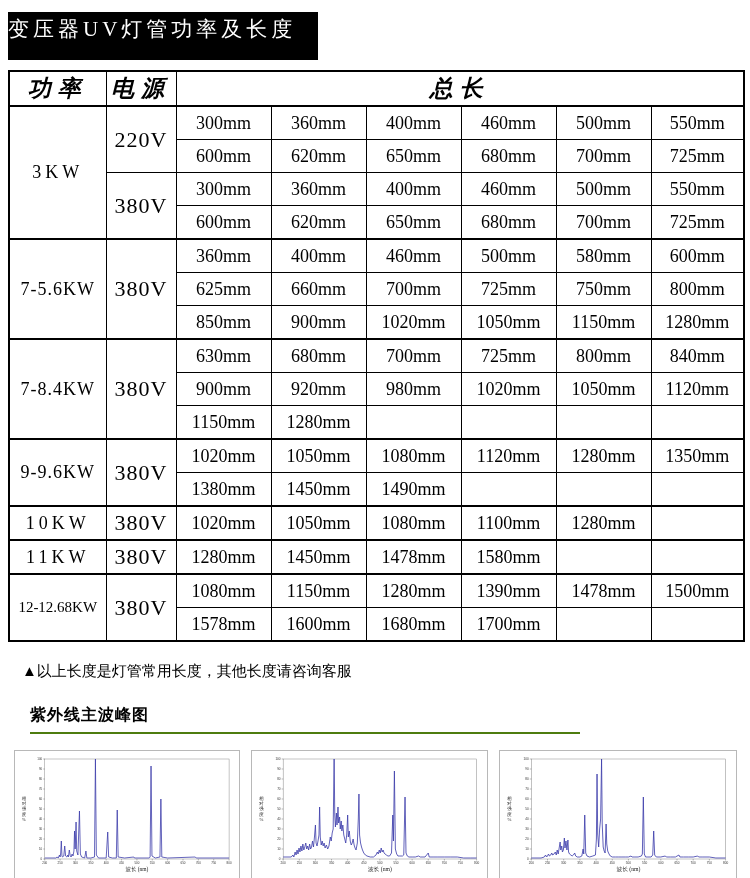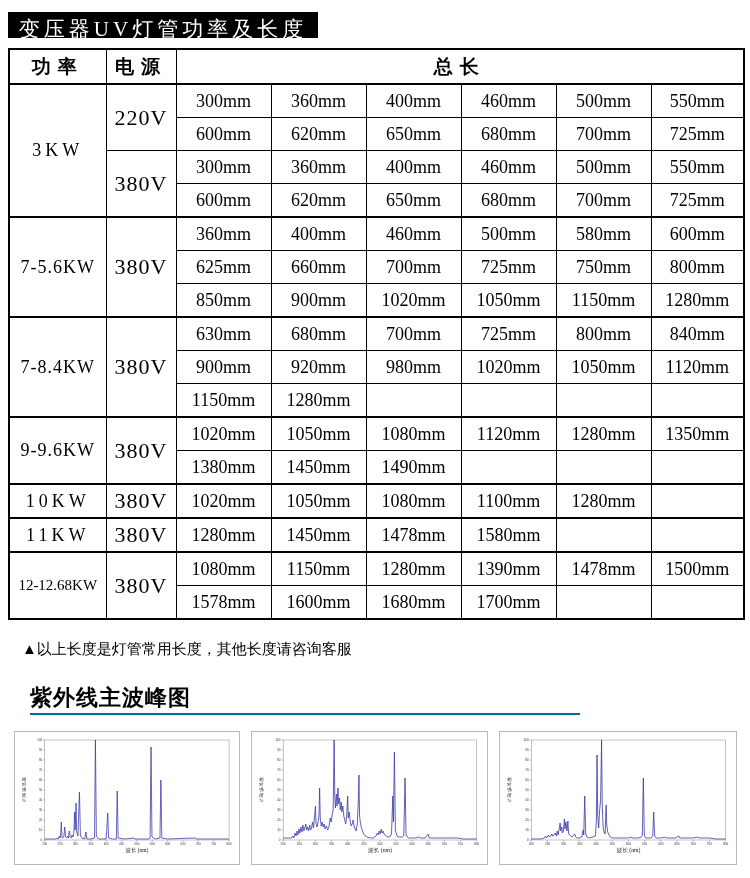--- a/index.html
+++ b/index.html
@@ -2,47 +2,47 @@
 <html><head>
 <meta charset="utf-8">
 <style>
   html,body{margin:0;padding:0;background:#ffffff;}
   body{
     width:750px;height:878px;position:relative;overflow:hidden;
     font-family:"Liberation Serif","DejaVu Serif",serif;color:#000;
   }
   
   .title-bar{
-    margin:12px 0 0 8px;width:310px;height:26px;background:#000;color:#fff;
-    font-size:21px;letter-spacing:4px;line-height:35px;text-align:center;
+    margin:12px 0 0 8px;width:310px;height:48px;background:#000;color:#fff;
+    font-size:21px;letter-spacing:4px;line-height:35px;text-align:left;
   }
   
   table.spec{
     margin:10px 0 0 8px;width:735px;border-collapse:collapse;table-layout:fixed;
     border:2px solid #000;font-size:18px;
   }
   table.spec th,table.spec td{
     border:1px solid #000;text-align:center;vertical-align:middle;
     padding:0;height:32px;overflow:hidden;white-space:nowrap;
   }
-  table.spec thead th{height:33px;font-weight:bold;font-size:19px;letter-spacing:7px;}
+  table.spec thead th{height:33px;font-weight:bold;font-size:23px;letter-spacing:7px;font-style:italic;}
   tr.section-start td{border-top:2px solid #000;}
   td.power-cell{font-size:18px;letter-spacing:1px;}
   td.power-cell.p-wide{letter-spacing:4px;margin-left:43px;}
   td.power-cell.p-small{font-size:15px;letter-spacing:0;}
   td.source-cell{font-size:22px;letter-spacing:1px;}
   td.length-cell{font-size:18px;}
   
   .footnote{
     margin:20px 0 0 22px;font-size:15px;display:flex;gap:32px;align-items:flex-end;
   }
   
   .section-heading{
-    margin:24px 0 0 30px;width:550px;border-bottom:2px solid #0369a1;
-    font-size:22px;font-weight:bold;letter-spacing:1px;
+    margin:24px 0 0 30px;width:550px;border-bottom:2px solid #4d7c0f;padding-bottom:6px;
+    font-size:16px;font-weight:bold;letter-spacing:1px;
     font-family:"Liberation Sans","DejaVu Sans",sans-serif;
   }
   .charts-row{display:flex;margin:16px 0 0 14px;gap:11px;}
   .chart-box{height:134px;border:1px solid #b8b8b8;background:#fff;box-sizing:border-box;}
   .chart-box:nth-child(1){width:226px;}
   .chart-box:nth-child(2){width:237px;}
   .chart-box:nth-child(3){width:238px;}
   .chart-box svg{display:block;width:100%;height:100%;}
 </style>
 </head>

